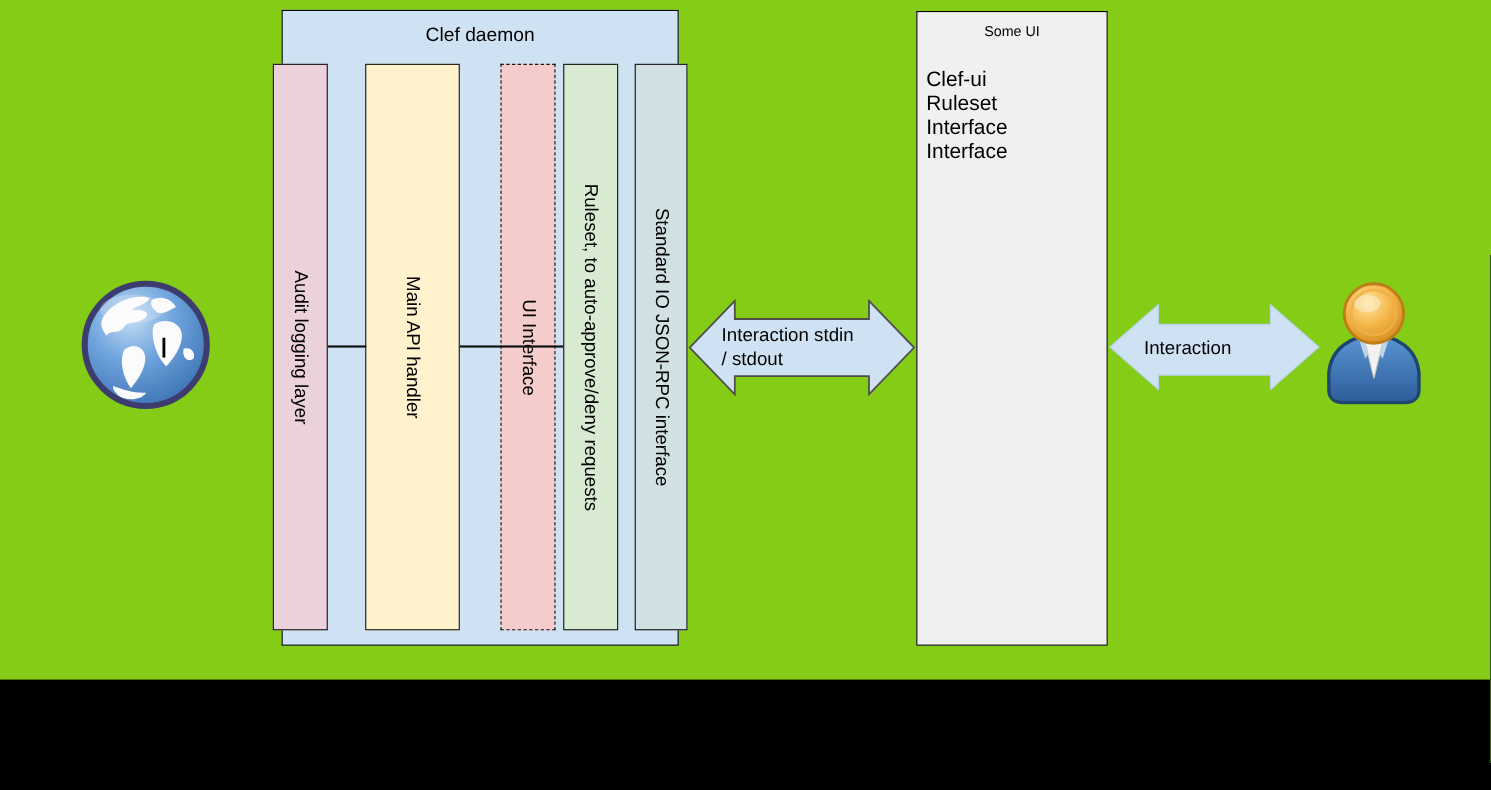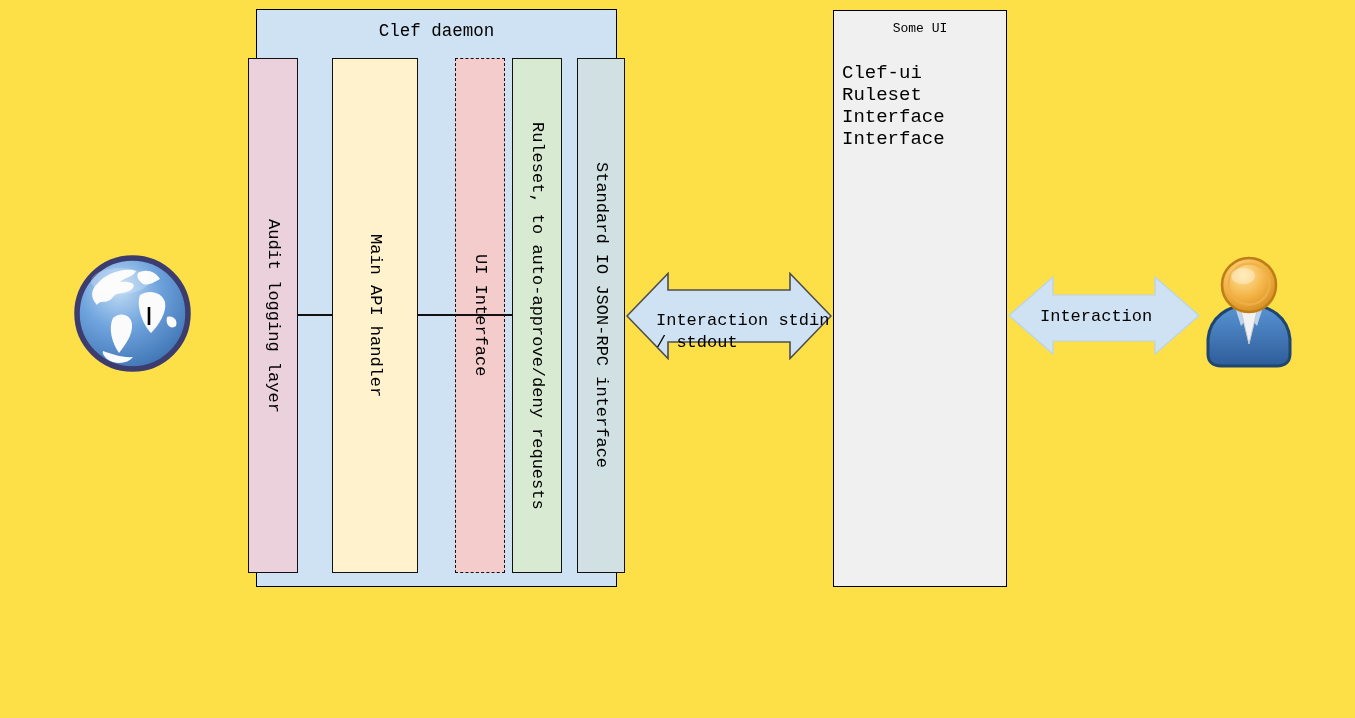--- a/index.html
+++ b/index.html
@@ -1,22 +1,22 @@
 <!DOCTYPE html>
 <html><head>
 <meta charset="utf-8">
 <style>
   html, body { margin: 0; padding: 0; background: #000; }
   #canvas {
     position: relative;
     width: 1355px;
-    height: 718px;
-    background: #fde047;
+    height: 618px;
+    background: #84cc16;
     overflow: hidden;
-    font-family: Liberation Mono, monospace;
+    font-family: Liberation Sans, sans-serif;
     color: #000;
   }
   .abs { position: absolute; }
 
   
   .clef-container {
     left: 256px; top: 9px; width: 361px; height: 578px;
     background: #cfe2f3;
     border: 1px solid #000;
     box-sizing: border-box;
@@ -76,21 +76,21 @@
   }
 
   
   .arrow-svg { z-index: 2; }
   .arrow-label {
     font-size: 17px;
     line-height: 22px;
     z-index: 3;
     white-space: nowrap;
   }
-  .arrow1-label { left: 656px; top: 310px; }
+  .arrow1-label { left: 656px; top: 294px; }
   .arrow2-label { left: 1040px; top: 306px; }
 
   .icon-svg { z-index: 2; }
 </style>
 </head>
 <body>
 
 <div id="canvas">
 
   <div class="abs clef-container"></div>

